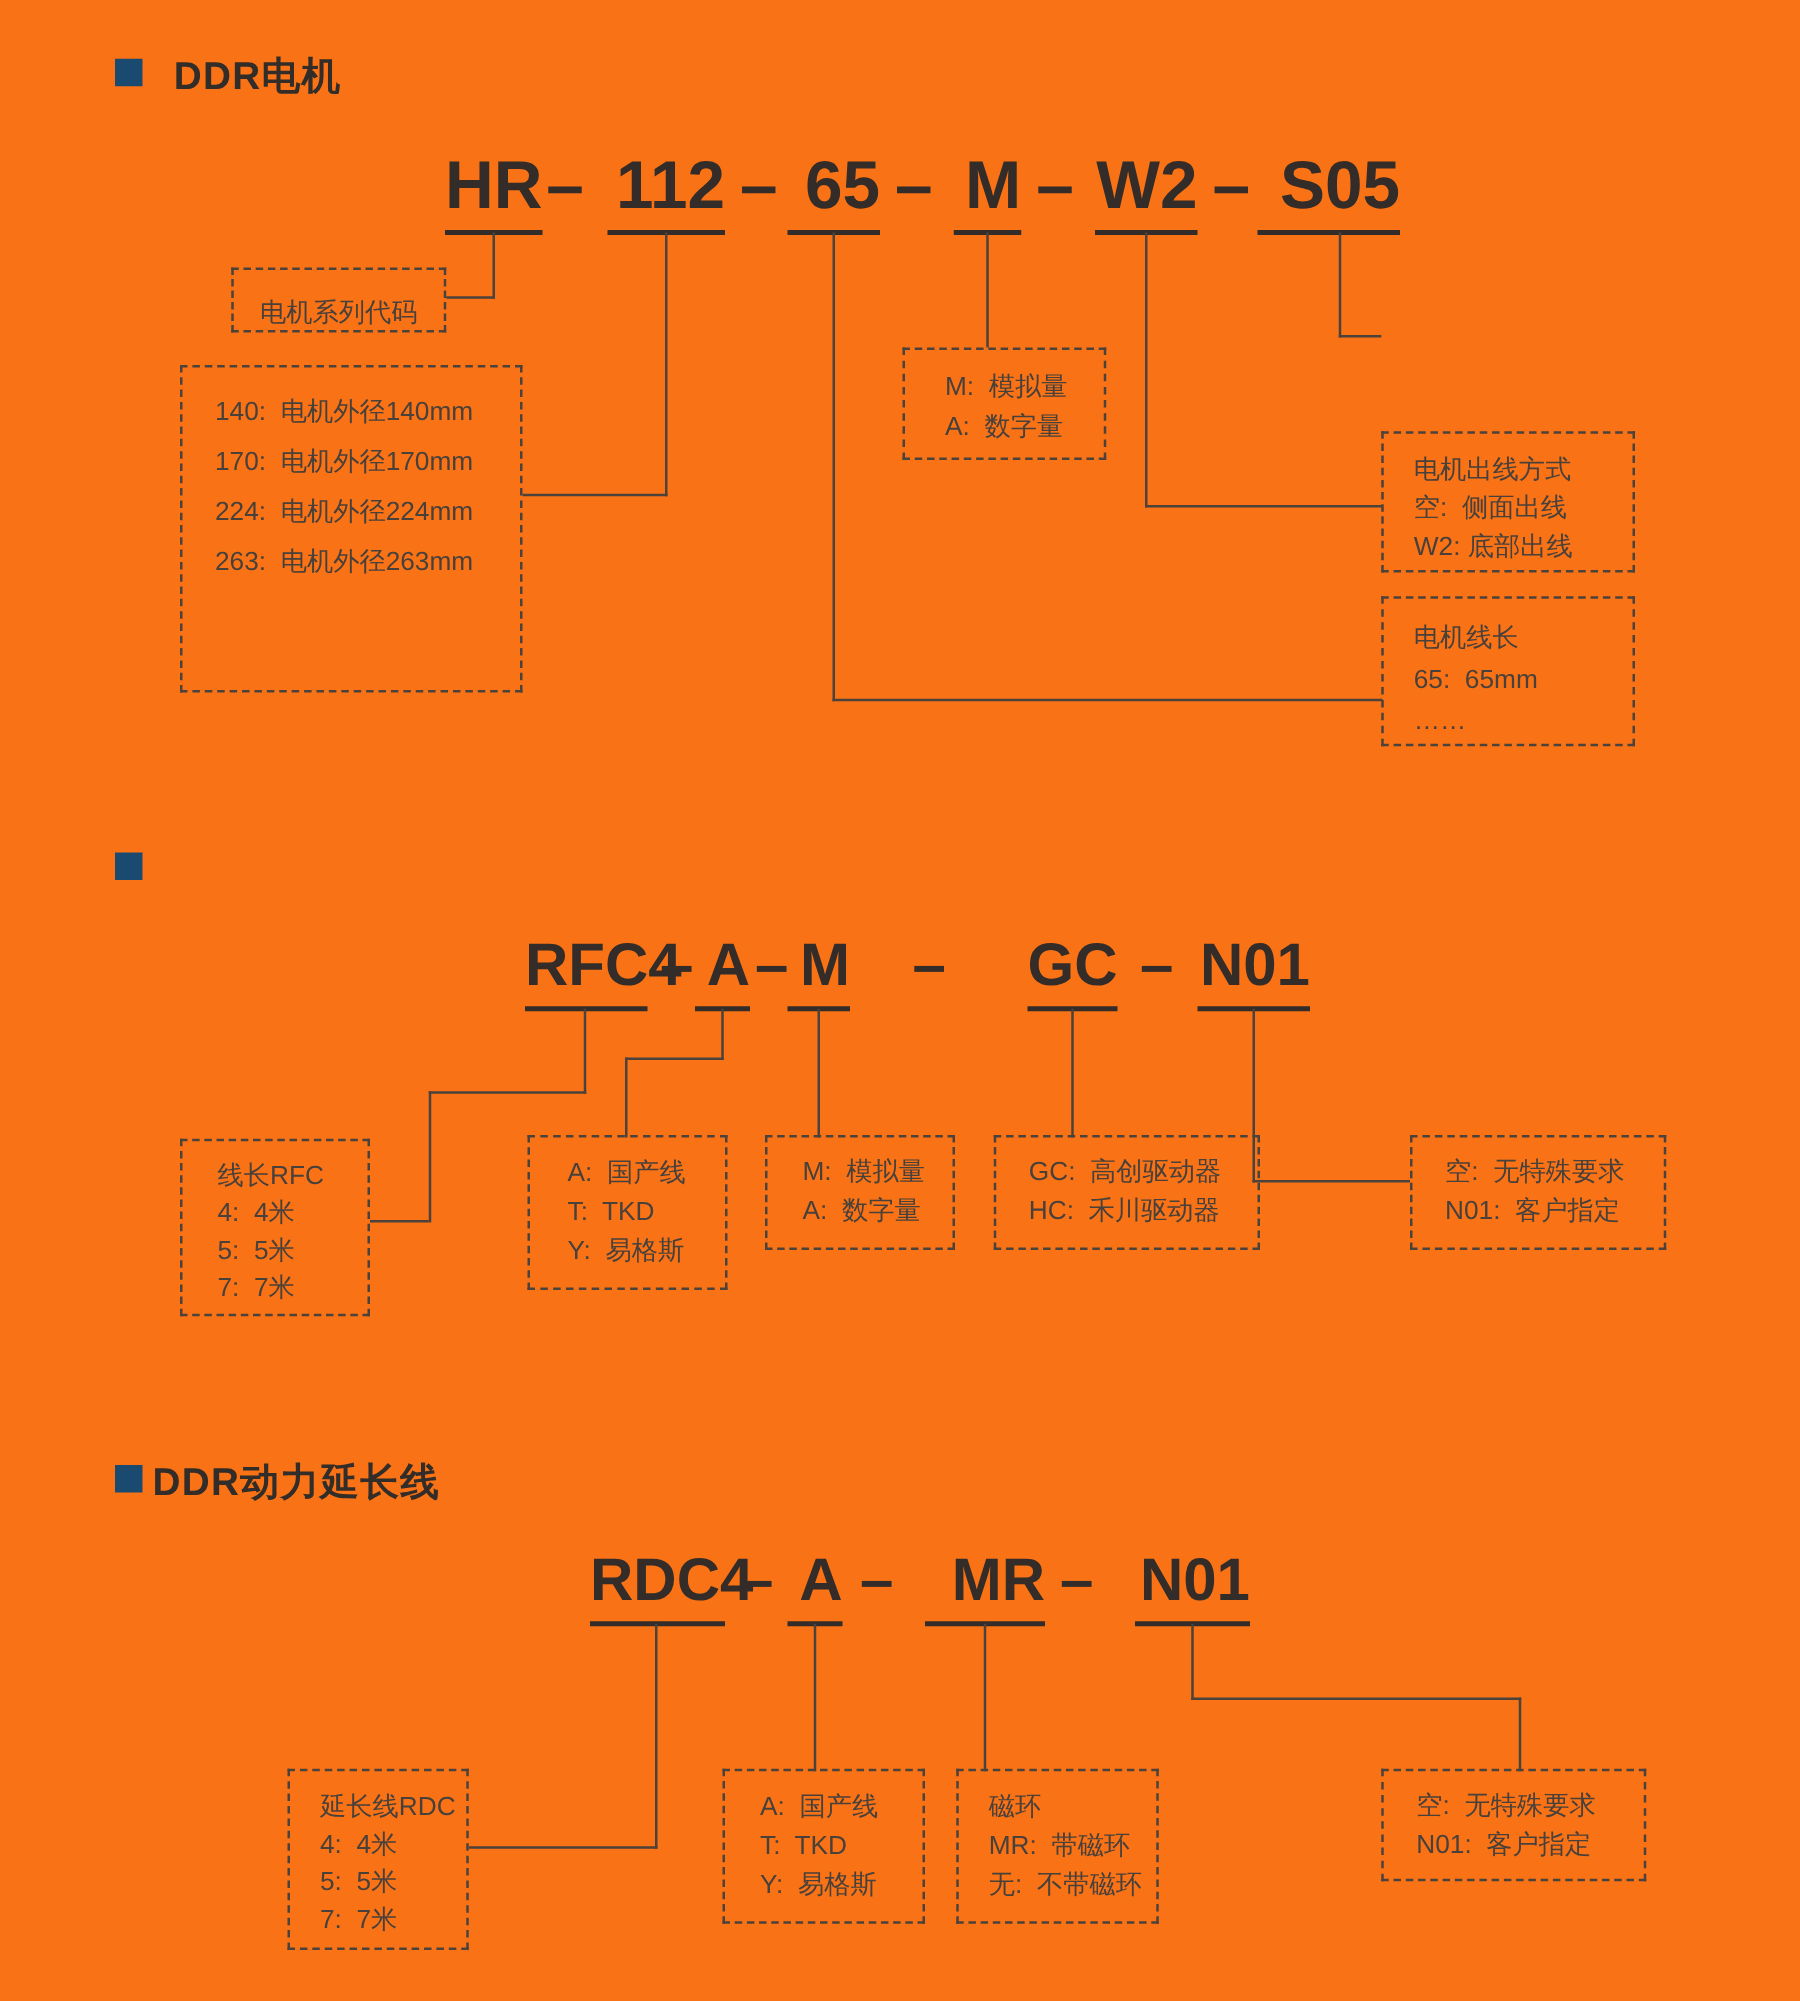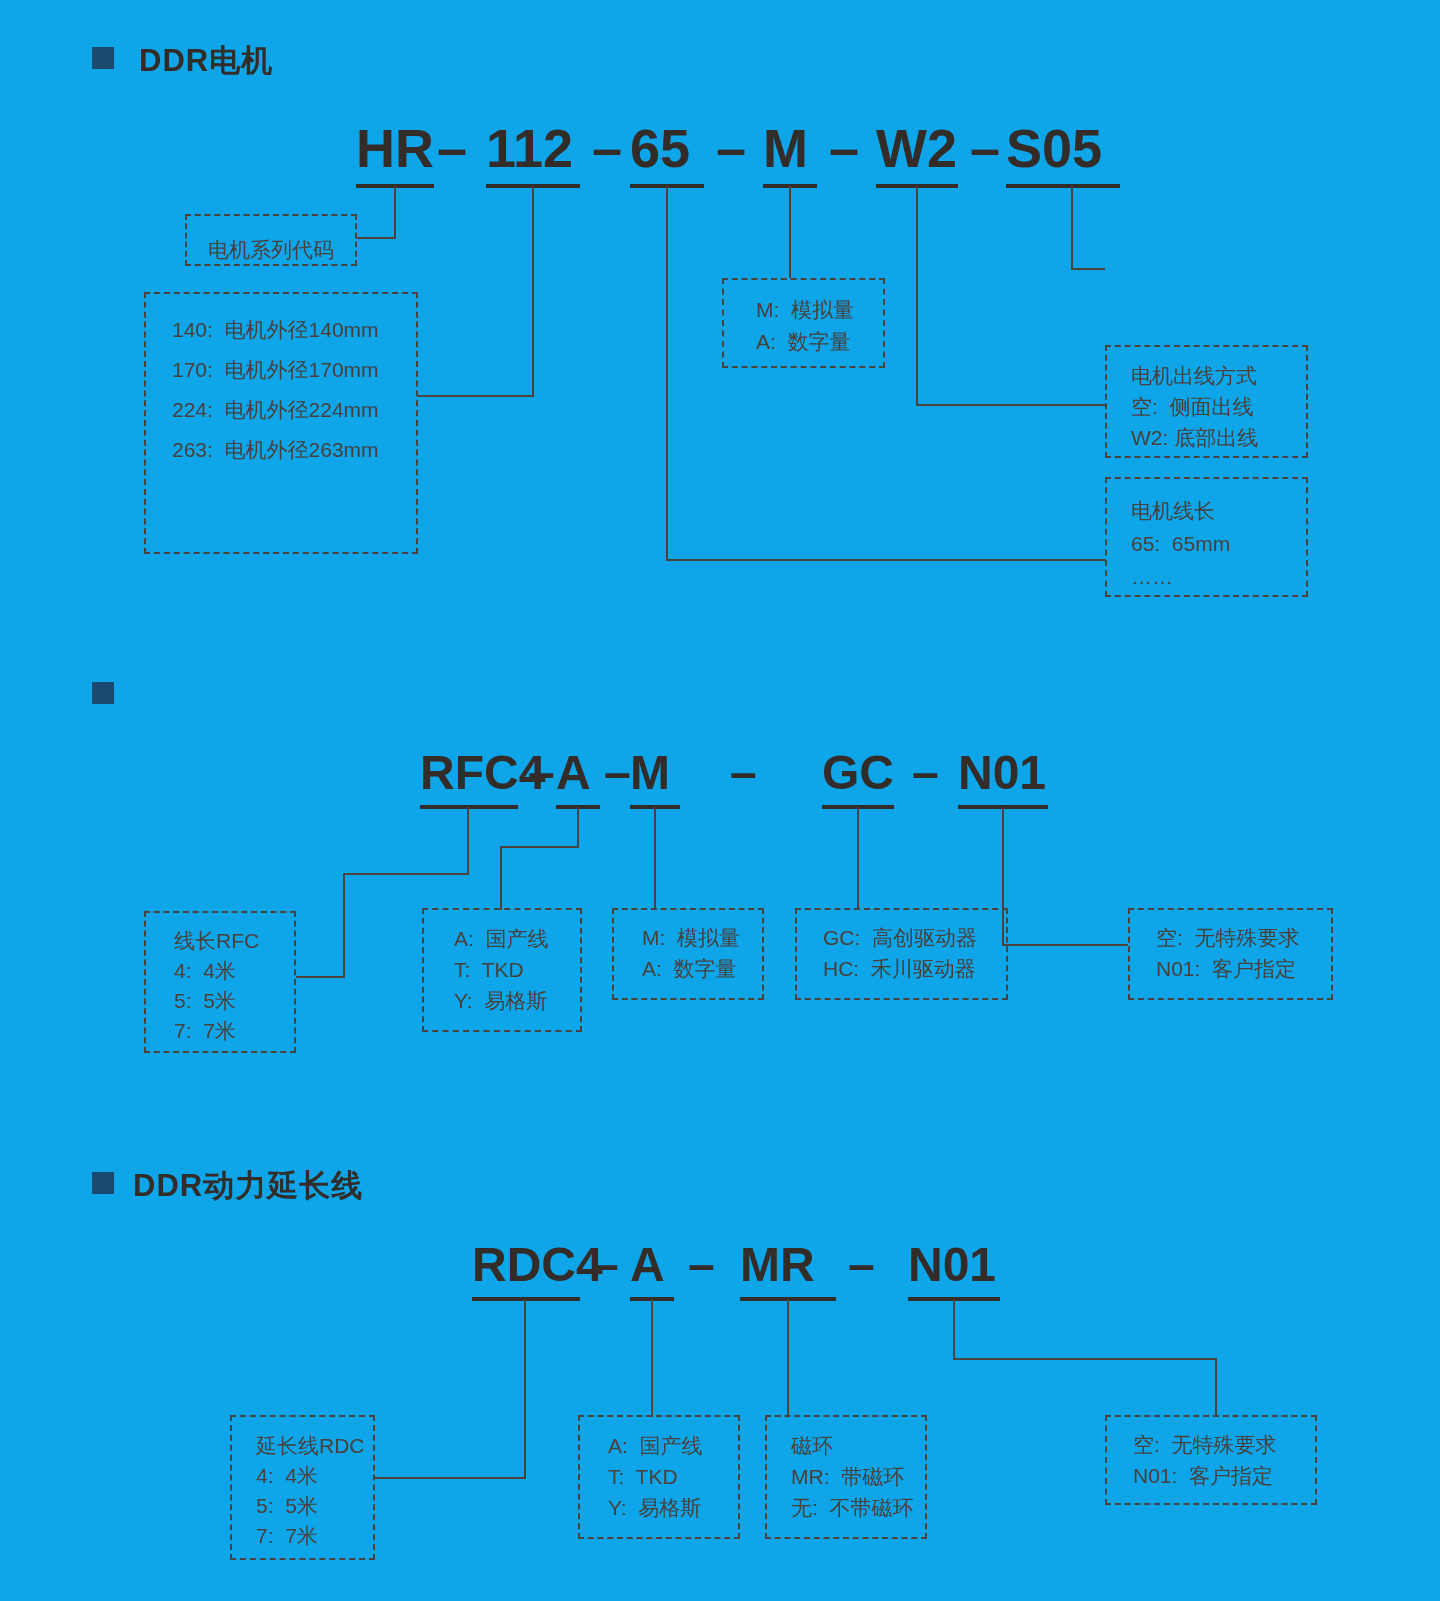--- a/index.html
+++ b/index.html
@@ -1,22 +1,22 @@
 <!DOCTYPE html>
 <html><head>
 <meta charset="utf-8">
 <style>
   html,body{margin:0;padding:0;}
   body{background:#f4f3f1;font-family:"Liberation Sans","DejaVu Sans",sans-serif;}
-  #page{position:relative;width:1440px;height:1601px;background:#0ea5e9;overflow:hidden;}
+  #page{position:relative;width:1440px;height:1601px;background:#f97316;overflow:hidden;}
 
   .bullet{position:absolute;width:22px;height:22px;background:#1a4a70;}
   .sec-title{position:absolute;font-size:31px;font-weight:700;color:#332d29;letter-spacing:1px;}
 
-  .seg{position:absolute;text-align:left;font-weight:700;color:#332c28;
+  .seg{position:absolute;text-align:right;font-weight:700;color:#332c28;
        border-bottom:4px solid #332c28;}
   .m1 .seg,.m1 .dash{font-size:54px;line-height:56px;}
   .m23 .seg,.m23 .dash{font-size:48px;line-height:50px;}
   .m1 .seg{padding-bottom:8px;}
   .m23 .seg{padding-bottom:7px;}
   .dash{position:absolute;text-align:center;font-weight:700;color:#332c28;}
 
   .ln{position:absolute;display:block;background:#4c423c;}
 
   .box{position:absolute;border:2px dashed #4c423c;box-sizing:border-box;
@@ -135,21 +135,21 @@
     <div class="bl">GC:  高创驱动器</div>
     <div class="bl">HC:  禾川驱动器</div>
   </div>
 
   <div class="box" style="left:1128px;top:908px;width:205px;height:92px;padding:12px 0 0 26px;line-height:31px">
     <div class="bl">空:  无特殊要求</div>
     <div class="bl">N01:  客户指定</div>
   </div>
 
   <div class="bullet" style="left:92px;top:1172px"></div>
-  <div class="sec-title" style="left:133px;top:1165px">DDR动力延长线</div>
+  <div class="sec-title" style="left:122px;top:1165px">DDR动力延长线</div>
 
   <div class="m23">
     <div class="seg" style="left:472px;top:1240px;width:108px">RDC4</div>
     <div class="dash" style="left:592px;top:1240px;width:26px">–</div>
     <div class="seg" style="left:630px;top:1240px;width:44px">A</div>
     <div class="dash" style="left:688px;top:1240px;width:26px">–</div>
     <div class="seg" style="left:740px;top:1240px;width:96px">MR</div>
     <div class="dash" style="left:848px;top:1240px;width:26px">–</div>
     <div class="seg" style="left:908px;top:1240px;width:92px">N01</div>
   </div>

